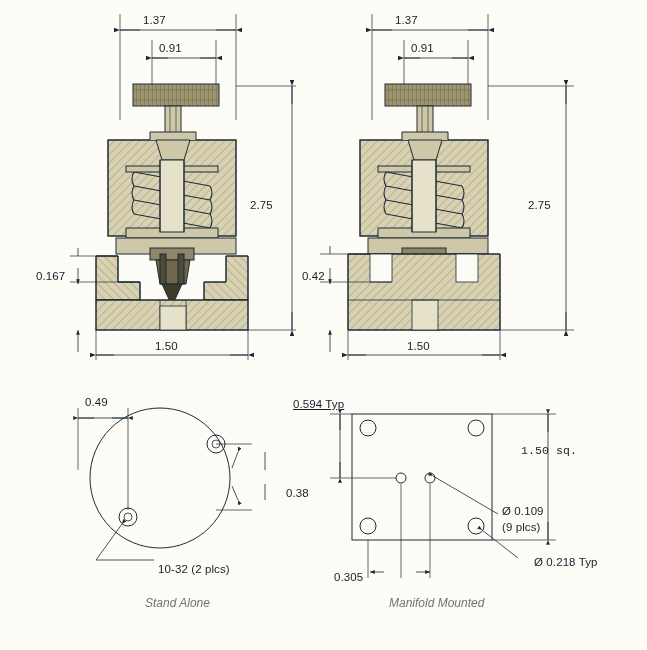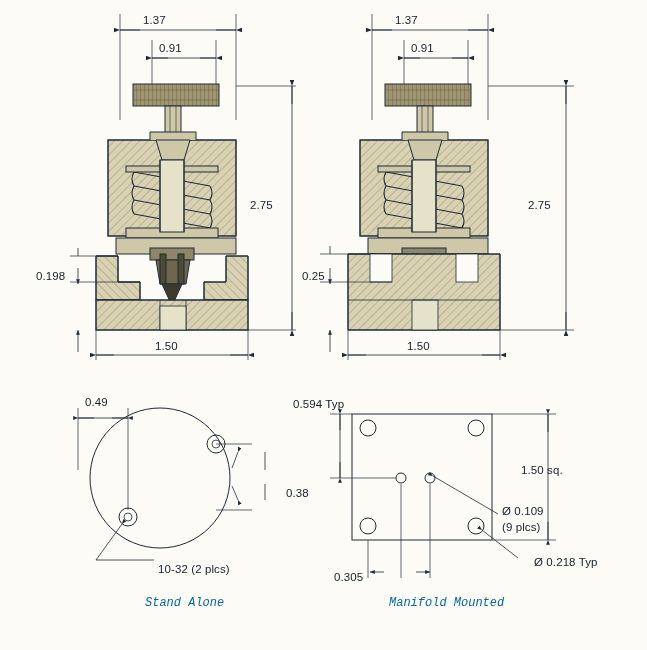--- a/index.html
+++ b/index.html
@@ -32,23 +32,22 @@
     position: absolute;
     font-size: 11.5px;
     color: #15202b;
     white-space: nowrap;
     letter-spacing: 0.1px;
   }
   .caption {
     position: absolute;
     font-size: 12px;
     font-style: italic;
-    color: #0369a1;
+    color: #737373;
     white-space: nowrap;
-    font-family: Liberation Mono, monospace;
   }
 </style>
 </head>
 <body>
 
 <div id="sheet">
 
   <svg class="draw" viewBox="0 0 647 650">
     <defs>
       <pattern id="hatchR" width="6" height="6" patternTransform="rotate(45)" patternUnits="userSpaceOnUse">
@@ -285,35 +284,35 @@
 
         <path d="M482,530 L518,558" stroke-width="0.8" fill="none" marker-start="url(#arS)"></path>
       </g>
 
     </g>
   </svg>
 
   <div class="dimtext" style="left:143px; top:14px;">1.37</div>
   <div class="dimtext" style="left:159px; top:42px;">0.91</div>
   <div class="dimtext" style="left:250px; top:199px;">2.75</div>
-  <div class="dimtext" style="left:36px; top:270px;">0.198</div>
+  <div class="dimtext" style="left:36px; top:270px;">0.167</div>
   <div class="dimtext" style="left:155px; top:340px;">1.50</div>
 
   <div class="dimtext" style="left:395px; top:14px;">1.37</div>
   <div class="dimtext" style="left:411px; top:42px;">0.91</div>
   <div class="dimtext" style="left:528px; top:199px;">2.75</div>
-  <div class="dimtext" style="left:302px; top:270px;">0.25</div>
+  <div class="dimtext" style="left:302px; top:270px;">0.42</div>
   <div class="dimtext" style="left:407px; top:340px;">1.50</div>
 
   <div class="dimtext" style="left:85px; top:396px;">0.49</div>
   <div class="dimtext" style="left:245px; top:487px;padding-left:41px;">0.38</div>
   <div class="dimtext" style="left:158px; top:563px;text-align:center;">10-32 (2 plcs)</div>
 
-  <div class="dimtext" style="left:293px; top:398px;">0.594 Typ</div>
-  <div class="dimtext" style="left:521px; top:464px;">1.50 sq.</div>
+  <div class="dimtext" style="left:293px; top:398px;text-decoration:underline;">0.594 Typ</div>
+  <div class="dimtext" style="left:521px; top:444px;font-family:Liberation Mono, monospace;">1.50 sq.</div>
   <div class="dimtext" style="left:334px; top:571px;">0.305</div>
   <div class="dimtext" style="left:502px; top:505px;">Ø 0.109</div>
   <div class="dimtext" style="left:502px; top:521px;">(9 plcs)</div>
   <div class="dimtext" style="left:534px; top:556px;">Ø 0.218 Typ</div>
 
   <div class="caption" style="left:145px; top:596px;">Stand Alone</div>
   <div class="caption" style="left:389px; top:596px;">Manifold Mounted</div>
 
 </div>
 

